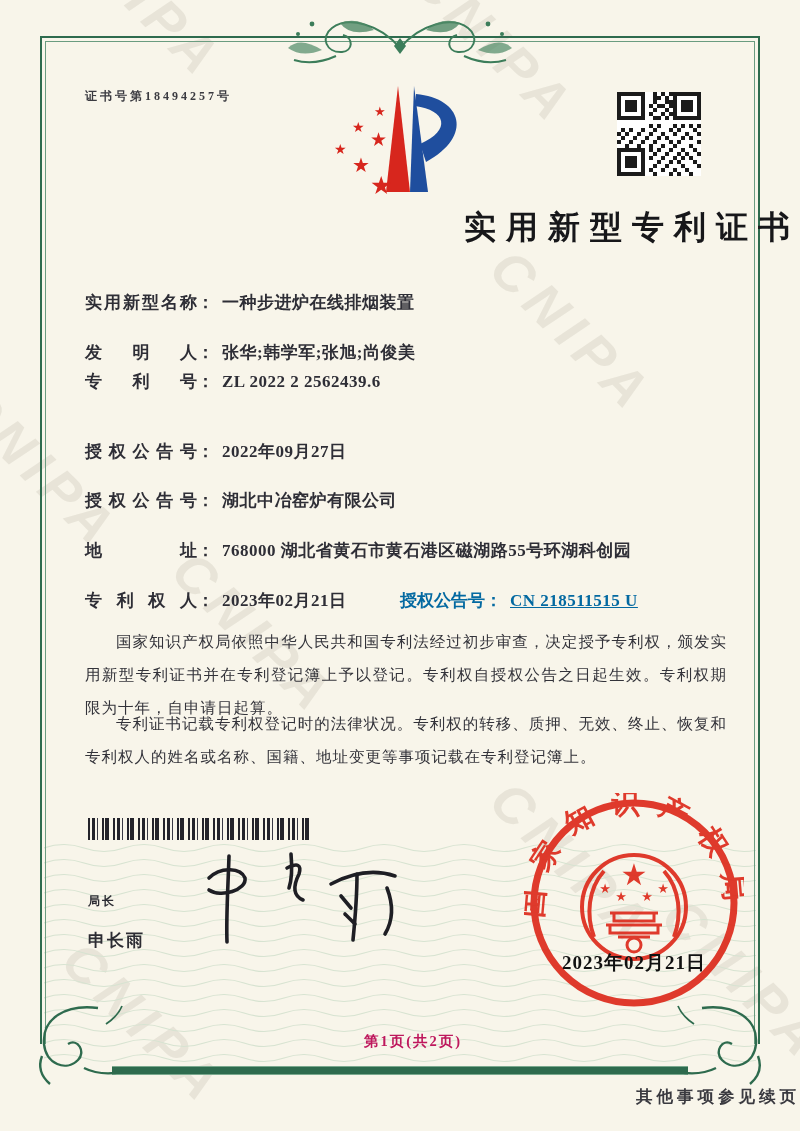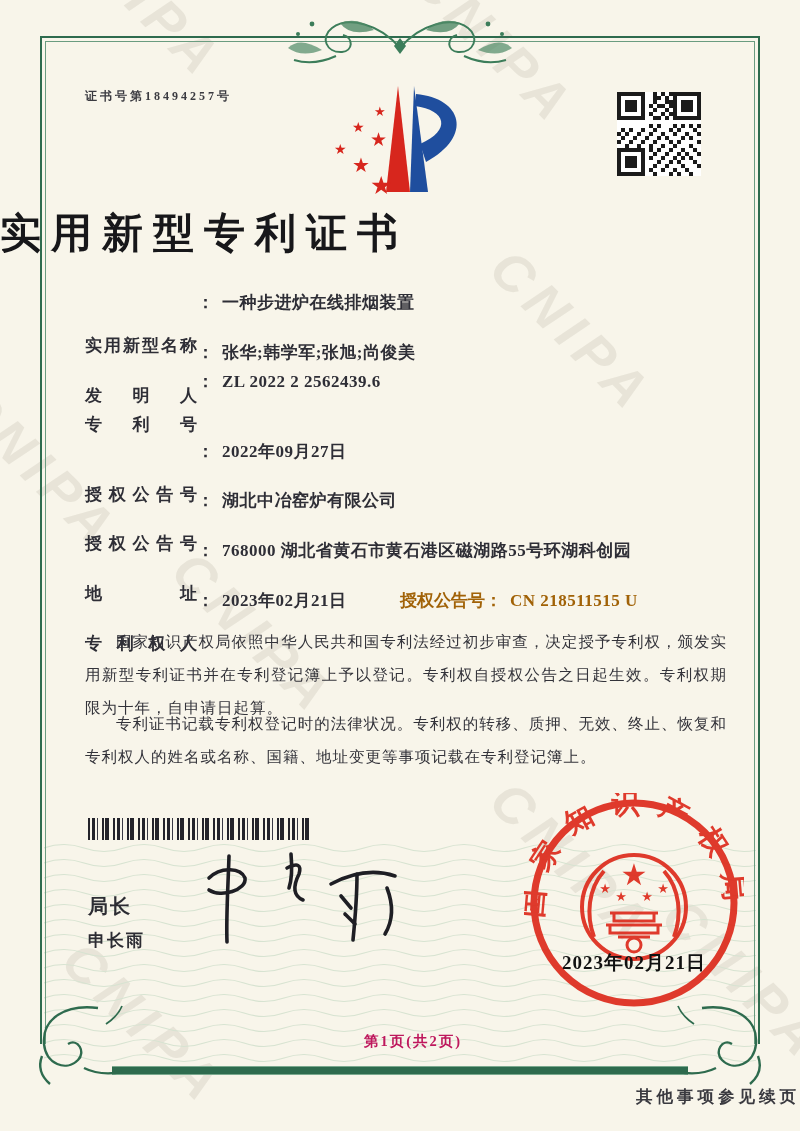--- a/index.html
+++ b/index.html
@@ -33,29 +33,29 @@
     background:#2e6b4e;border-top:1px solid #7aa98e;border-bottom:1px solid #7aa98e;
   }
   
   .cert-no{
     position:absolute;left:85px;top:88px;
     font-size:12px;font-weight:600;letter-spacing:3px;color:#3a3a40;
   }
   .logo{position:absolute;left:322px;top:80px;width:156px;height:118px;}
   .qr{position:absolute;left:617px;top:92px;width:84px;height:84px;background:#fdfdfb;}
   .title{
-    position:absolute;left:0;top:206px;width:100%;text-align:left;
-    font-size:41px;font-weight:bold;letter-spacing:10px;color:#17171a;
+    position:absolute;left:0;top:206px;width:100%;text-align:right;
+    font-size:32px;font-weight:bold;letter-spacing:10px;color:#17171a;
   }
   
   .frow{position:absolute;left:85px;width:640px;font-size:17px;font-weight:600;color:#2e2e36;white-space:nowrap;}
-  .flabel{display:inline-block;width:112px;text-align:justify;text-align-last:justify;vertical-align:top;margin-top:43px;}
+  .flabel{display:inline-block;width:112px;text-align:justify;text-align-last:justify;vertical-align:top;}
   .fcolon{display:inline-block;margin-right:8px;}
   .fval{letter-spacing:0.5px;}
-  .frow2{position:absolute;left:400px;font-size:17px;font-weight:600;color:#a16207;white-space:nowrap;}
+  .frow2{position:absolute;left:400px;font-size:17px;font-weight:600;color:#0369a1;white-space:nowrap;text-decoration:underline;}
   .flabel2{display:inline-block;text-align:justify;vertical-align:top;}
   
   .para{
     position:absolute;left:85px;width:642px;
     font-size:15.5px;line-height:33px;font-weight:400;color:#33333a;
     text-align:justify;text-indent:2em;letter-spacing:1px;
   }
   
   .barcode{
     position:absolute;left:88px;top:818px;width:224px;height:22px;
@@ -63,21 +63,21 @@
       repeating-linear-gradient(90deg,
         #23232b 0 2px, transparent 2px 4px,
         #23232b 4px 7px, transparent 7px 9px,
         #3a3a45 9px 10px, transparent 10px 14px,
         #23232b 14px 16px, transparent 16px 17px,
         #23232b 17px 21px, transparent 21px 25px);
   }
   
   .waves{position:absolute;left:44px;top:842px;pointer-events:none;}
   
-  .sig-title{position:absolute;left:88px;top:893px;font-size:20px;font-weight:700;letter-spacing:2px;}
+  .sig-title{position:absolute;left:88px;top:893px;font-size:12px;font-weight:700;letter-spacing:2px;}
   .sig-name{position:absolute;left:88px;top:929px;font-size:17px;font-weight:700;letter-spacing:2px;}
   .sig-svg{position:absolute;left:195px;top:848px;}
   .seal{position:absolute;left:524px;top:793px;width:220px;height:220px;}
   .seal-date{
     position:absolute;left:524px;top:950px;width:220px;text-align:center;
     font-size:19px;font-weight:700;color:#111;letter-spacing:1px;
   }
   
   .page-num{
     position:absolute;left:0;top:1032px;width:100%;text-align:center;

